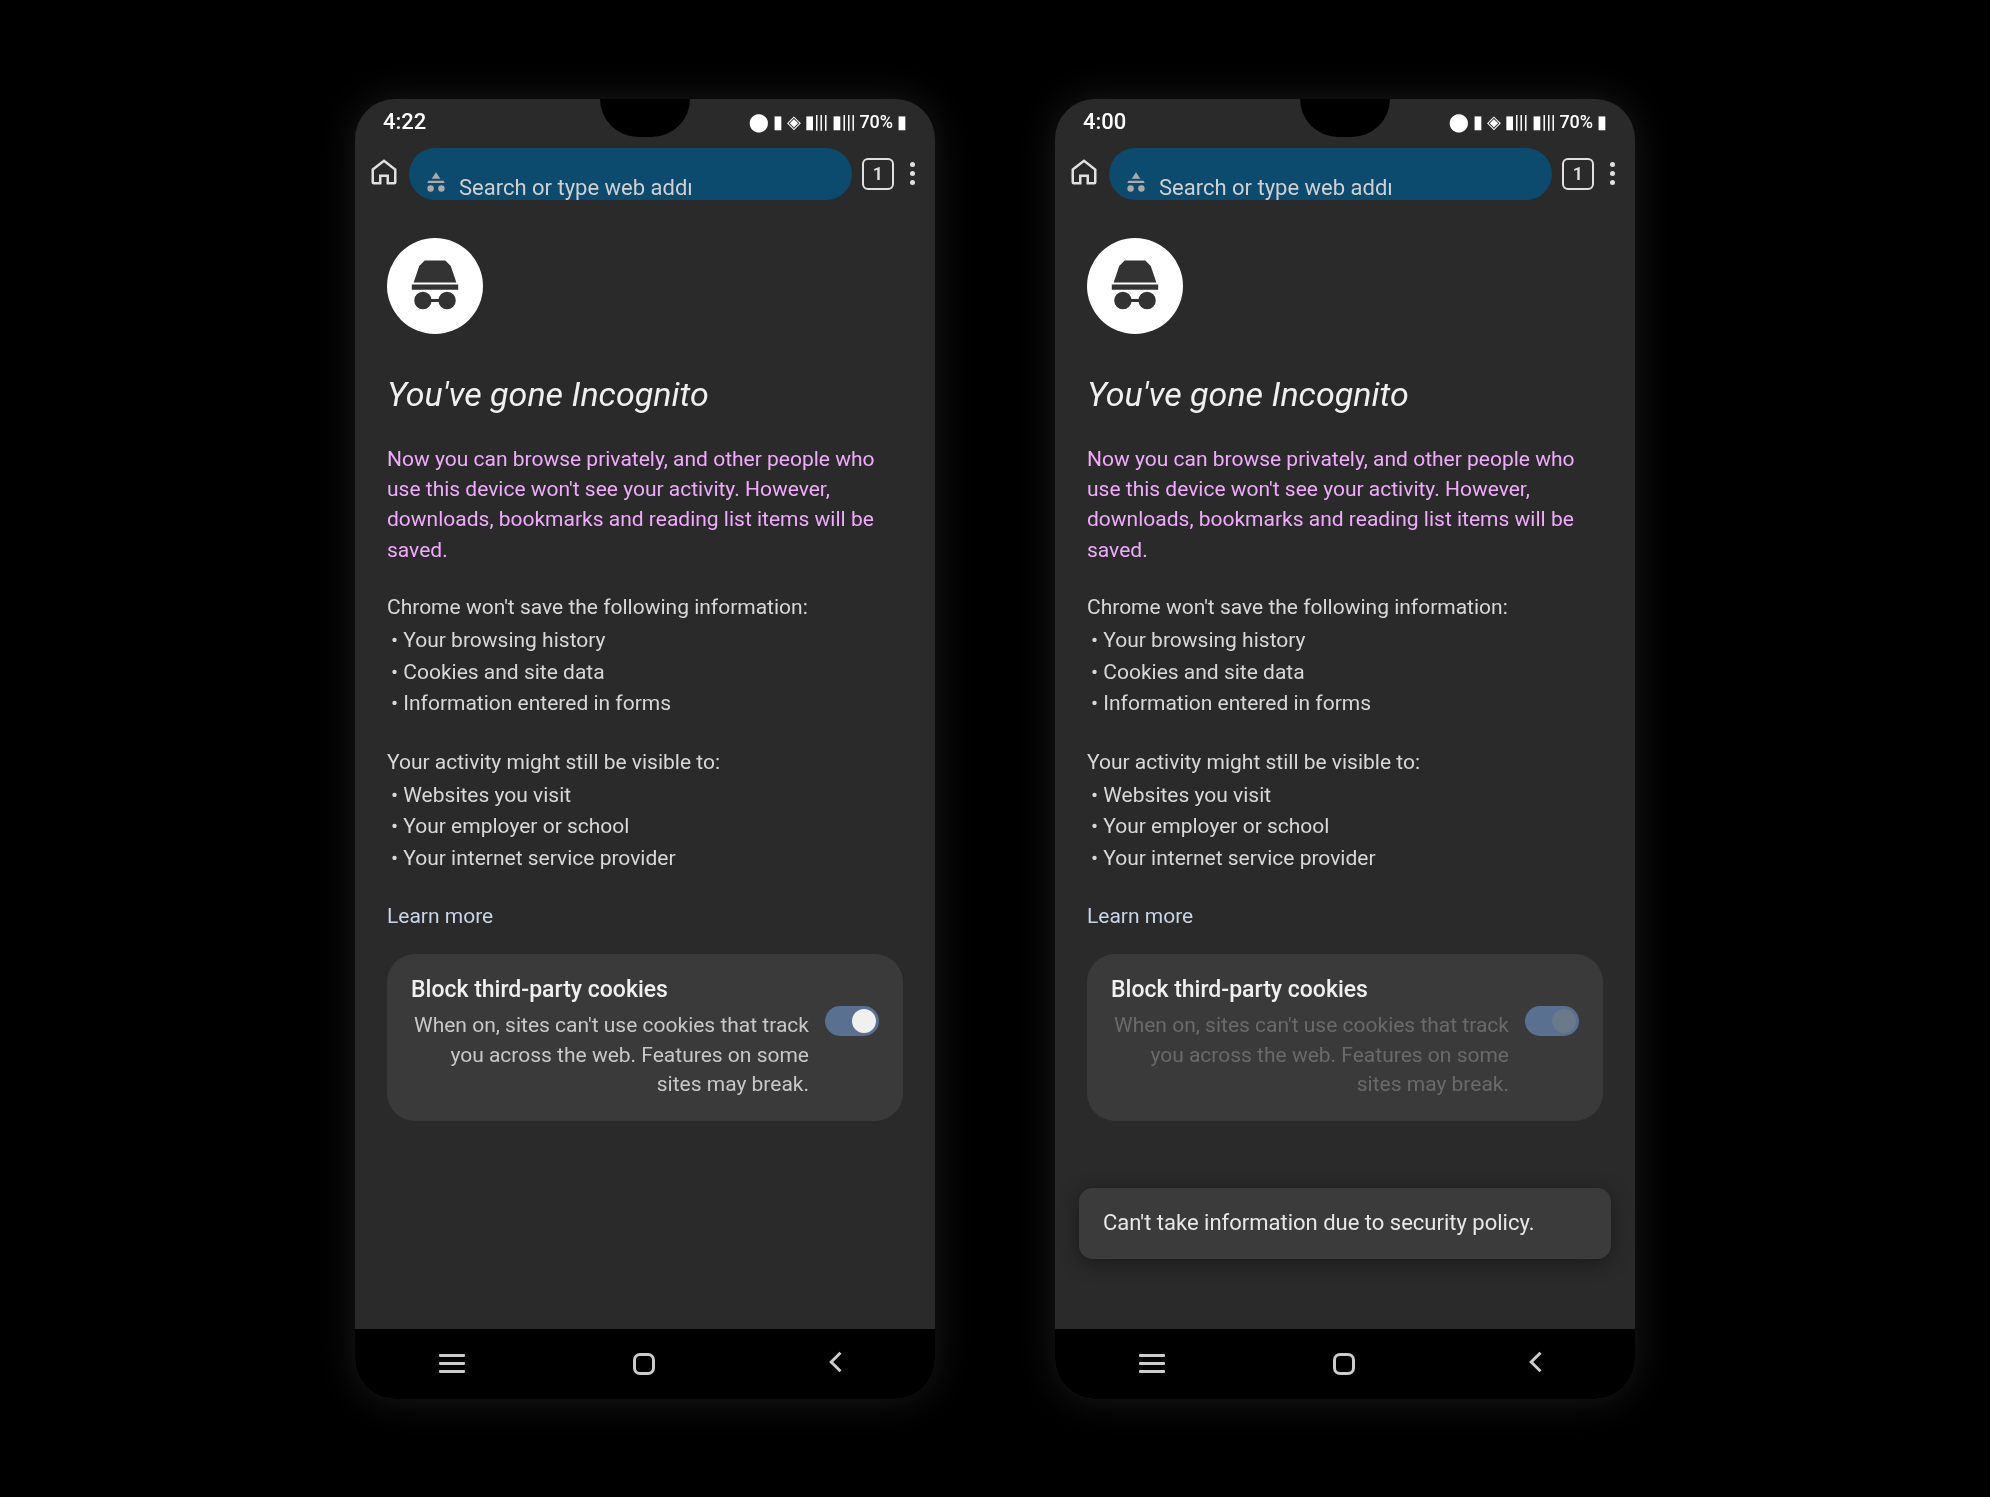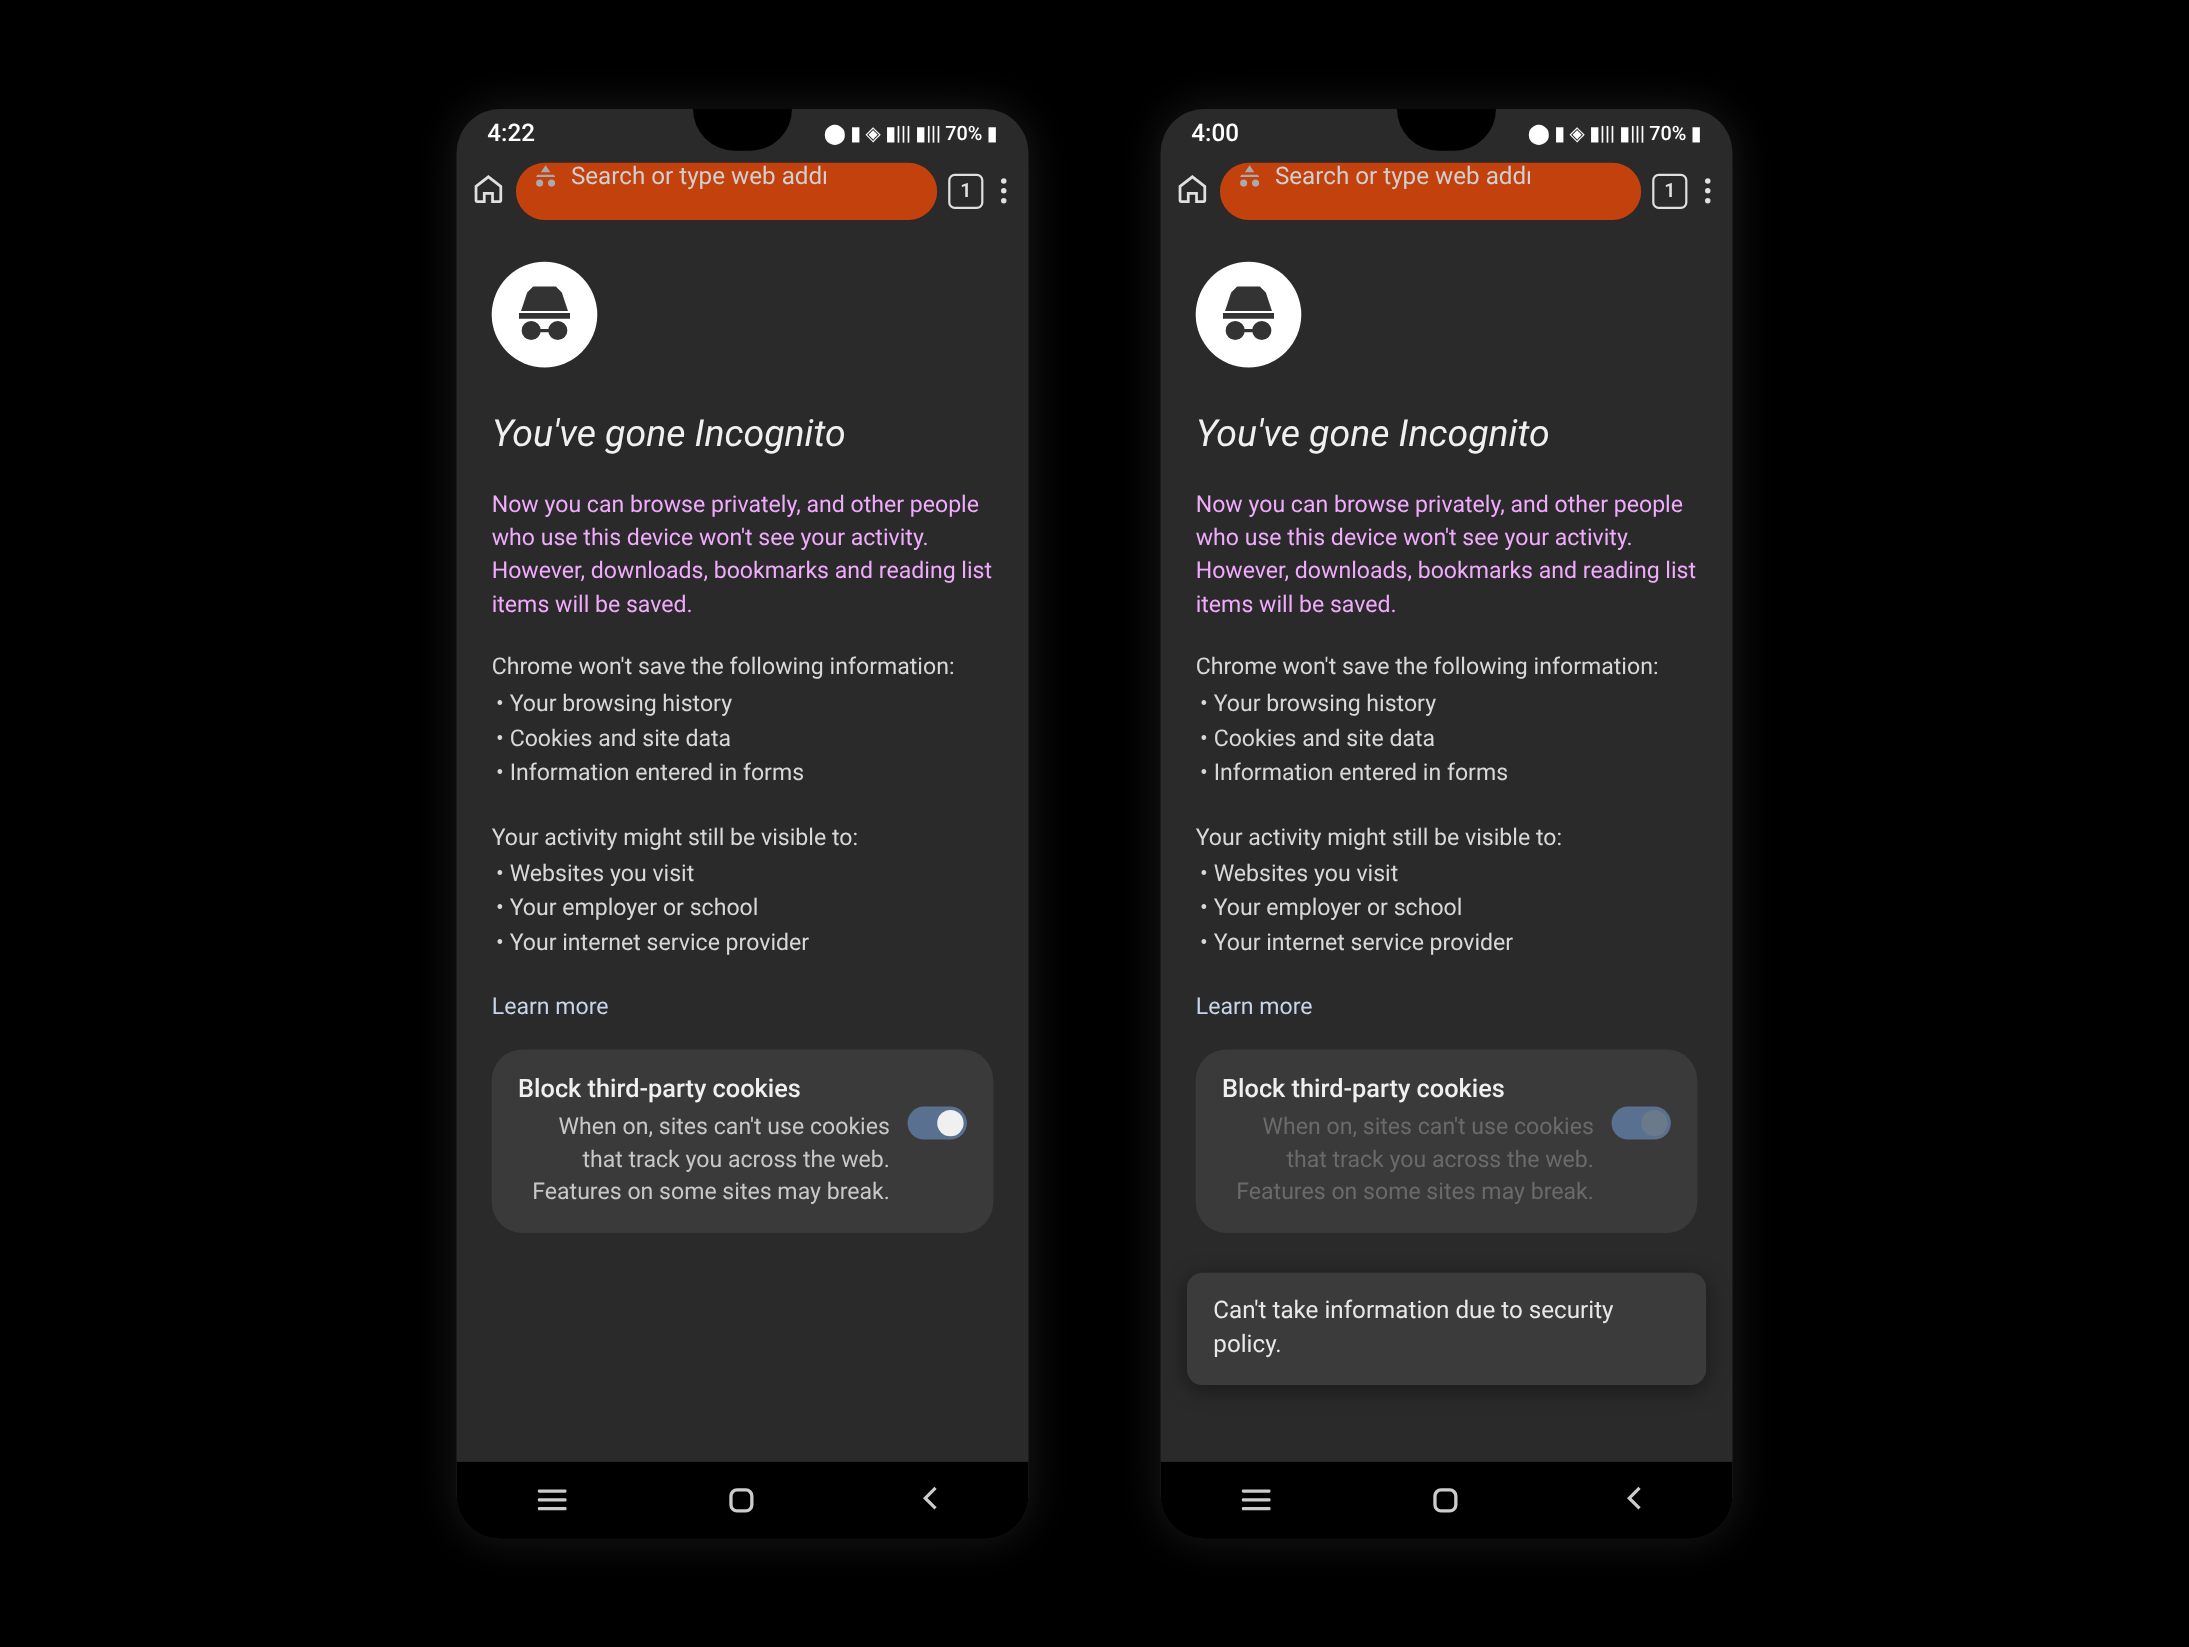--- a/index.html
+++ b/index.html
@@ -7,21 +7,21 @@
     background: #000;
     width: 1990px;
     height: 1497px;
     display: flex;
     justify-content: center;
     align-items: center;
     gap: 120px;
     font-family: -apple-system, BlinkMacSystemFont, "Segoe UI", Roboto, Arial, sans-serif;
   }
   .phone {
-    width: 520px;
+    width: 580px;
     height: 1300px;
     background: #2a2a2a;
     border-radius: 40px;
     position: relative;
     overflow: hidden;
     box-shadow: 0 0 40px rgba(255,255,255,0.1);
   }
   .notch {
     position: absolute;
     top: 0;
@@ -50,25 +50,25 @@
   }
   .toolbar {
     display: flex;
     align-items: center;
     padding: 8px 14px;
     gap: 10px;
   }
   .home-icon svg { width: 30px; height: 30px; }
   .omnibox {
     flex: 1;
-    background: #c2410c;
+    background: #0c4a6e;
     border-radius: 30px;
     height: 52px;
     display: flex;
-    align-items: flex-start;
+    align-items: flex-end;
     padding: 0 14px;
     gap: 10px;
     overflow: hidden;
   }
   .incognito-small svg { width: 26px; height: 26px; }
   .omnibox-text {
     color: #d0d0d0;
     font-size: 22px;
     white-space: nowrap;
     overflow: hidden;

